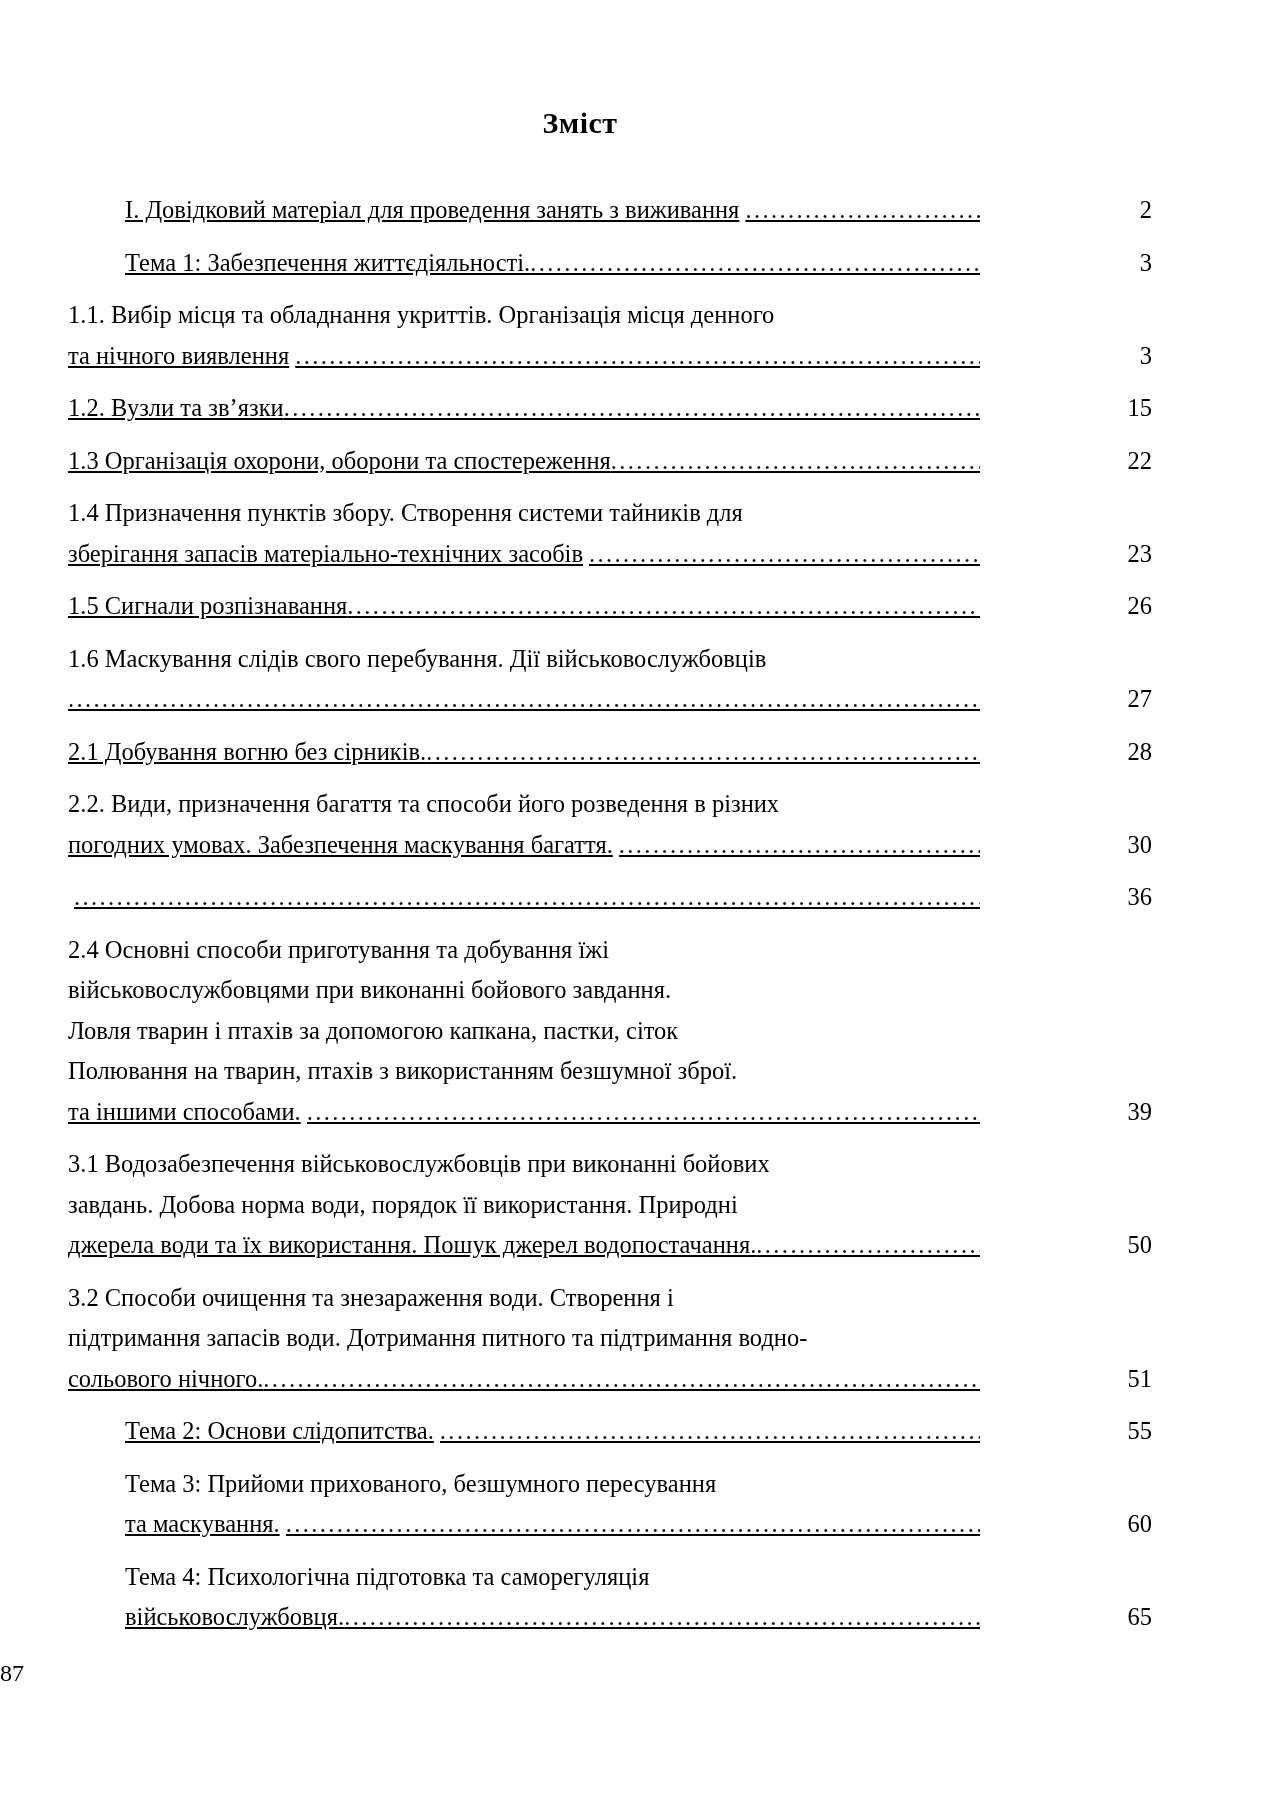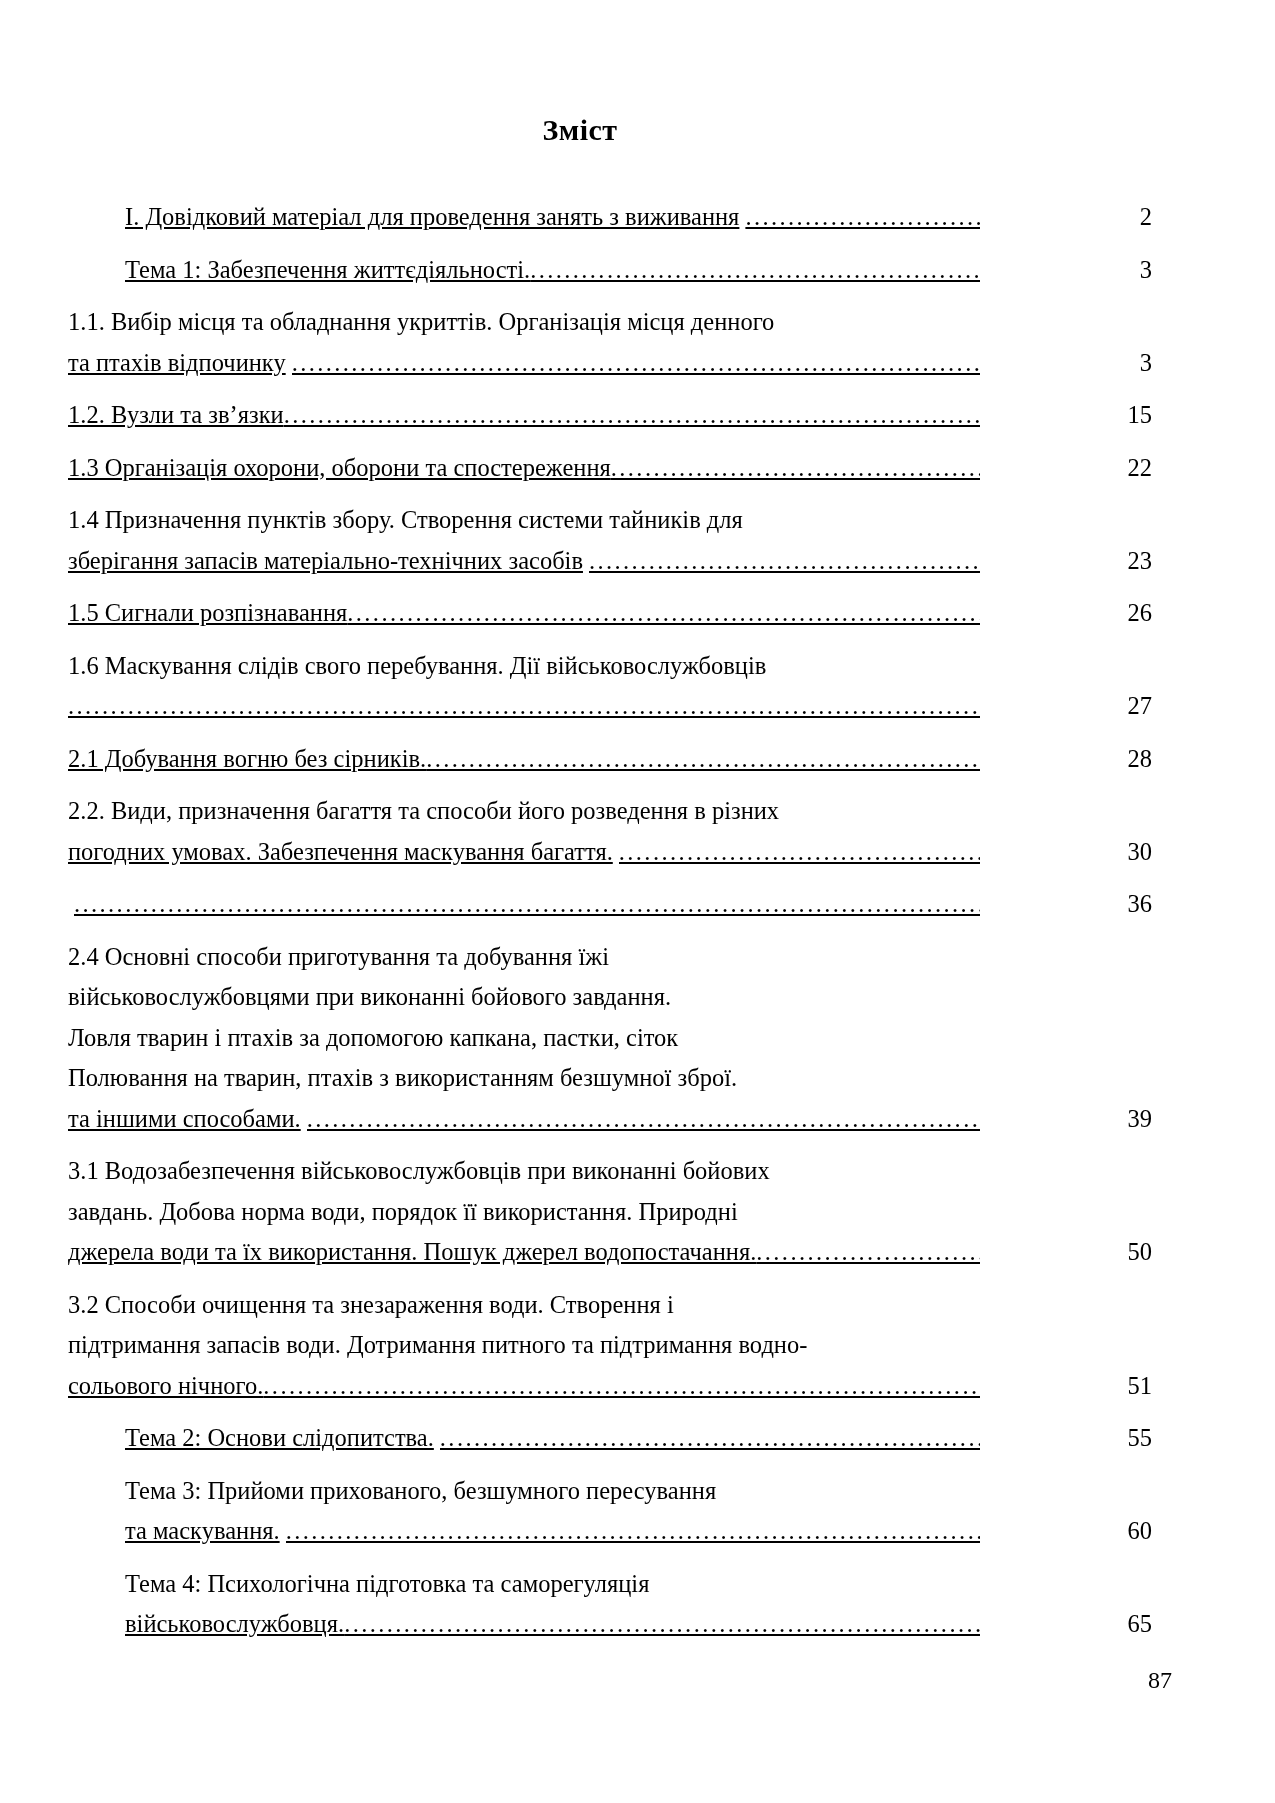--- a/index.html
+++ b/index.html
@@ -20,21 +20,21 @@
     height: 1803px;
     position: relative;
     box-sizing: border-box;
     padding: 0;
   }
   .toc-title {
     text-align: center;
     font-weight: bold;
     font-size: 30px;
     letter-spacing: 0.5px;
-    margin: 7px;
+    margin: 0;
     padding-top: 108px;
     padding-right: 115px;
     line-height: 1;
   }
   .toc-list {
     margin: 0;
     padding: 0;
     list-style: none;
     margin-top: 52px;
   }
@@ -91,23 +91,23 @@
   }
   .cont-line {
     display: block;
     white-space: pre;
   }
   .footer {
     position: absolute;
     left: 0;
     right: 0;
     top: 1660px;
-    text-align: right;
+    text-align: left;
     font-size: 24px;
-    padding-right: 103px;
+    padding-right: 50px;
   }
 </style>
 </head>
 <body>
 
 <div class="page">
 
   <div class="toc-title">Зміст</div>
 
   <div class="toc-list">
@@ -121,21 +121,21 @@
       <div class="toc-entry lvl0">
         <div class="lead-line pageno-wrap">
           <span class="lead-text">Тема 1: Забезпечення життєдіяльності.</span>
           <span class="dots">...........................................................................................................................................</span>
           <span class="pageno">3</span>
         </div>
       </div>
       <div class="toc-entry lvl1">
         <div class="cont-line">1.1. Вибір місця та обладнання укриттів. Організація місця денного</div>
         <div class="lead-line pageno-wrap">
-          <span class="lead-text">та птахів відпочинку</span>
+          <span class="lead-text">та нічного виявлення</span>
           <span class="dots spaced">...........................................................................................................................................</span>
           <span class="pageno">3</span>
         </div>
       </div>
       <div class="toc-entry lvl1">
         <div class="lead-line pageno-wrap">
           <span class="lead-text">1.2. Вузли та зв’язки</span>
           <span class="dots">...........................................................................................................................................</span>
           <span class="pageno">15</span>
         </div>

